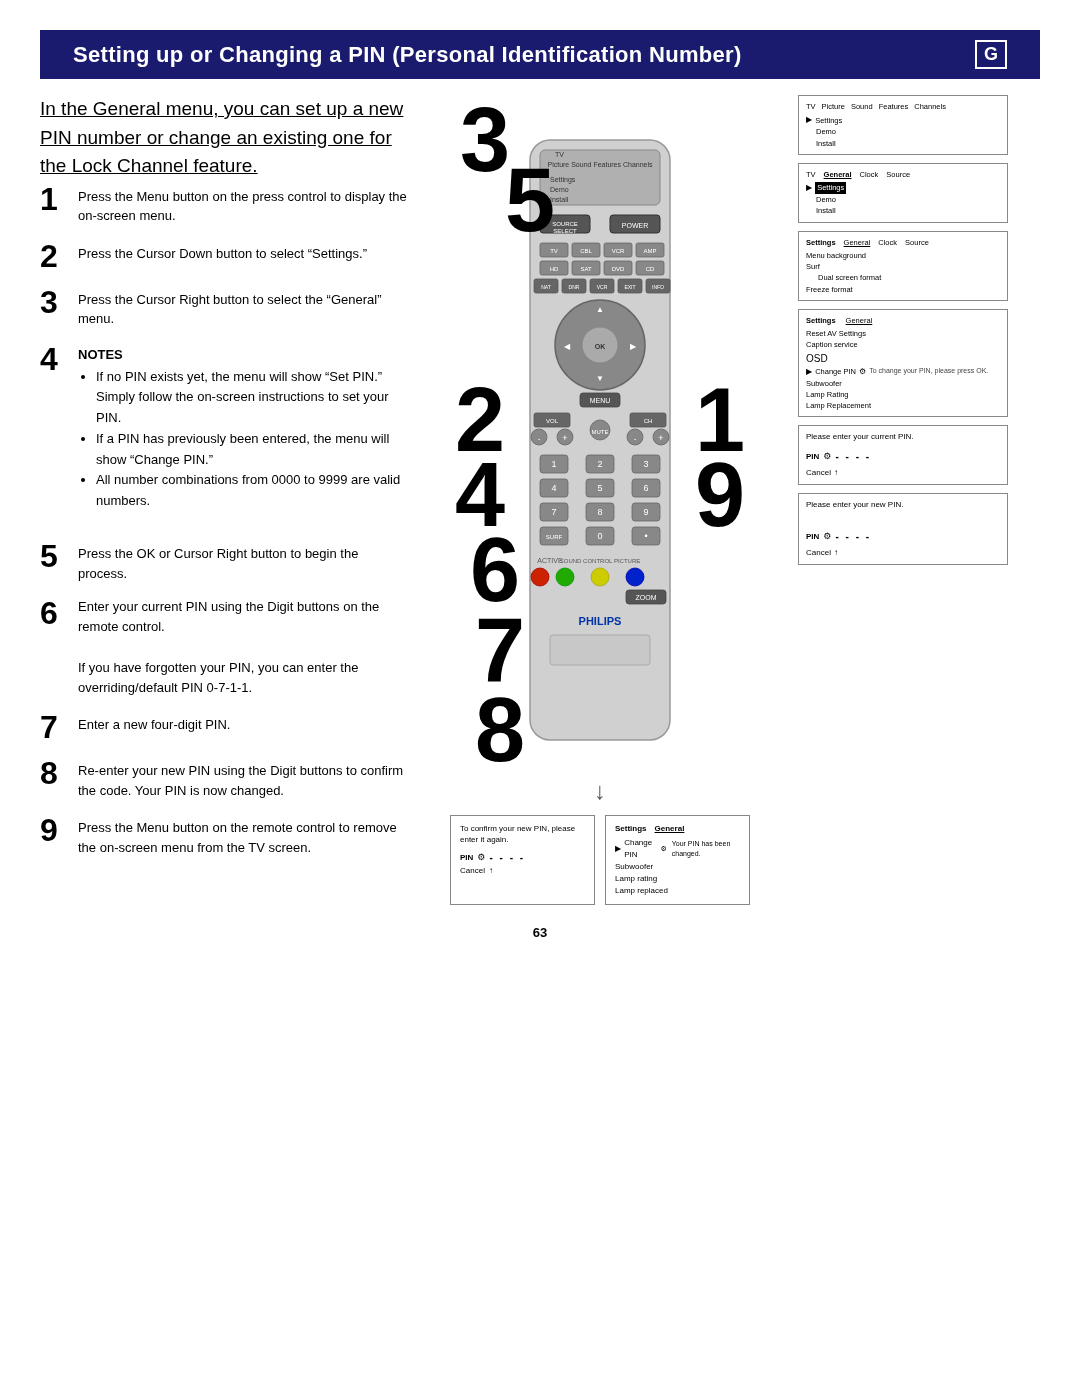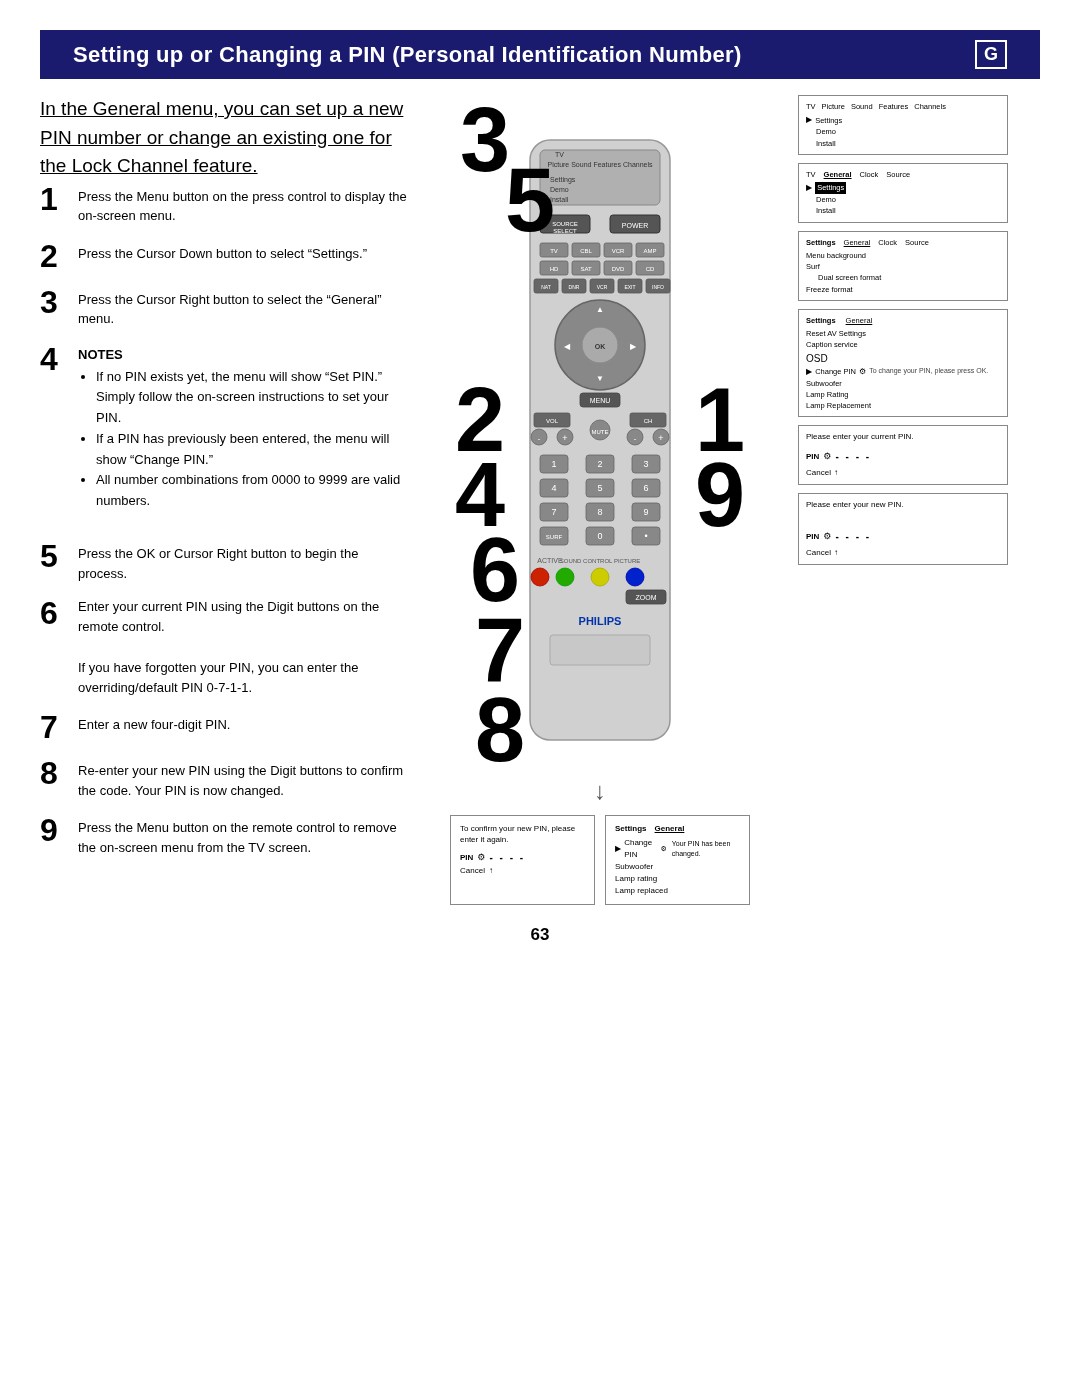--- a/index.html
+++ b/index.html
@@ -94,21 +94,21 @@
 
     .notes-list {
       list-style: disc;
       padding-left: 18px;
       font-size: 13px;
       line-height: 1.6;
     }
 
     .page-number {
       text-align: center;
-      font-size: 17px;
+      font-size: 13px;
       margin-top: 30px;
       font-weight: bold;
     }
 
     .right-side-screens {
       display: flex;
       flex-direction: column;
       gap: 6px;
       width: 205px;
     }

